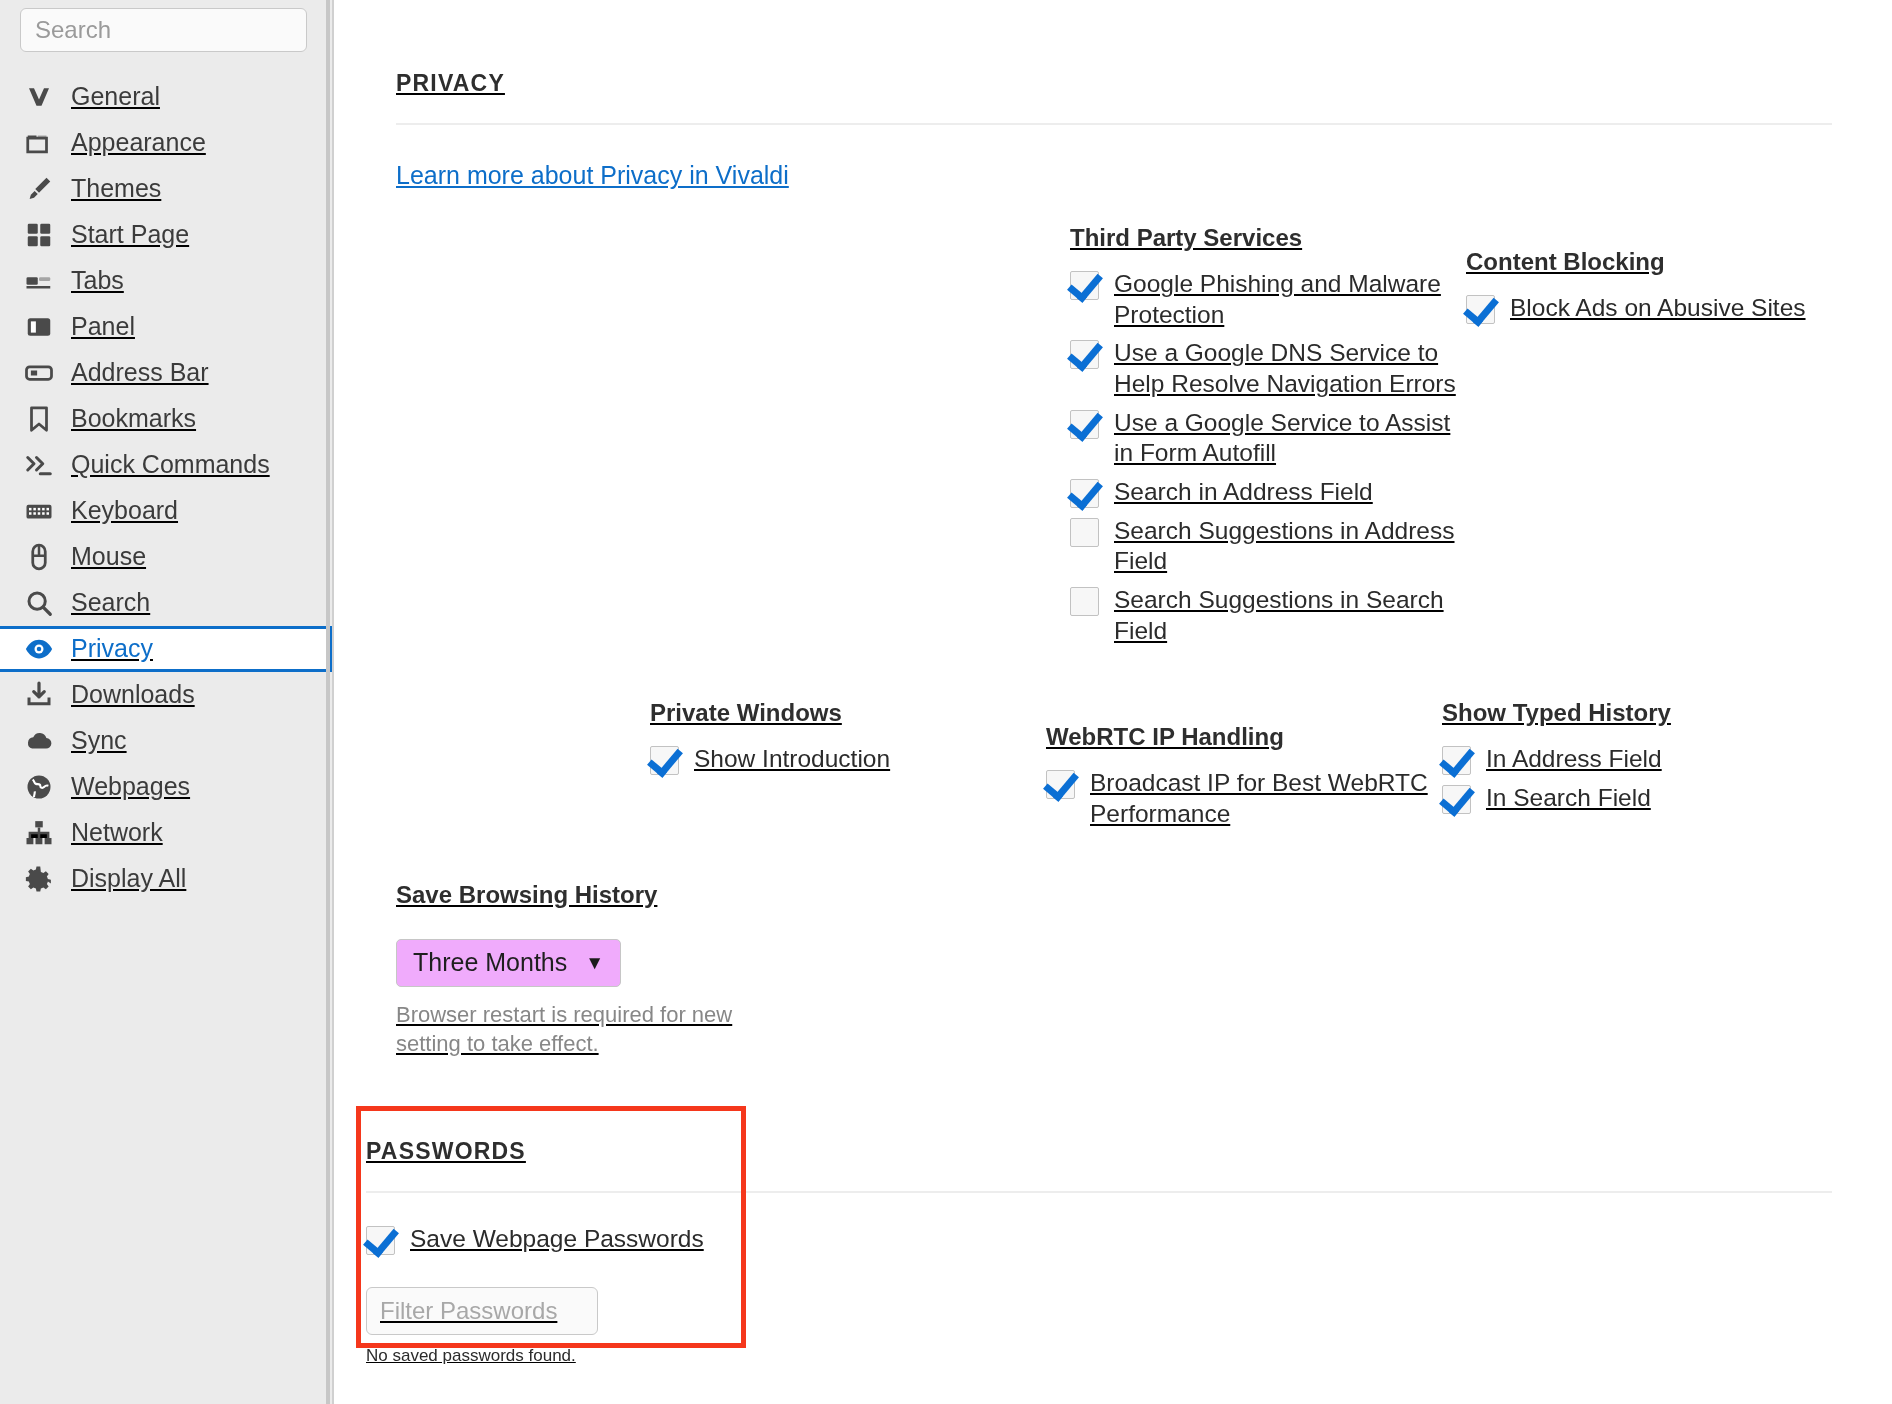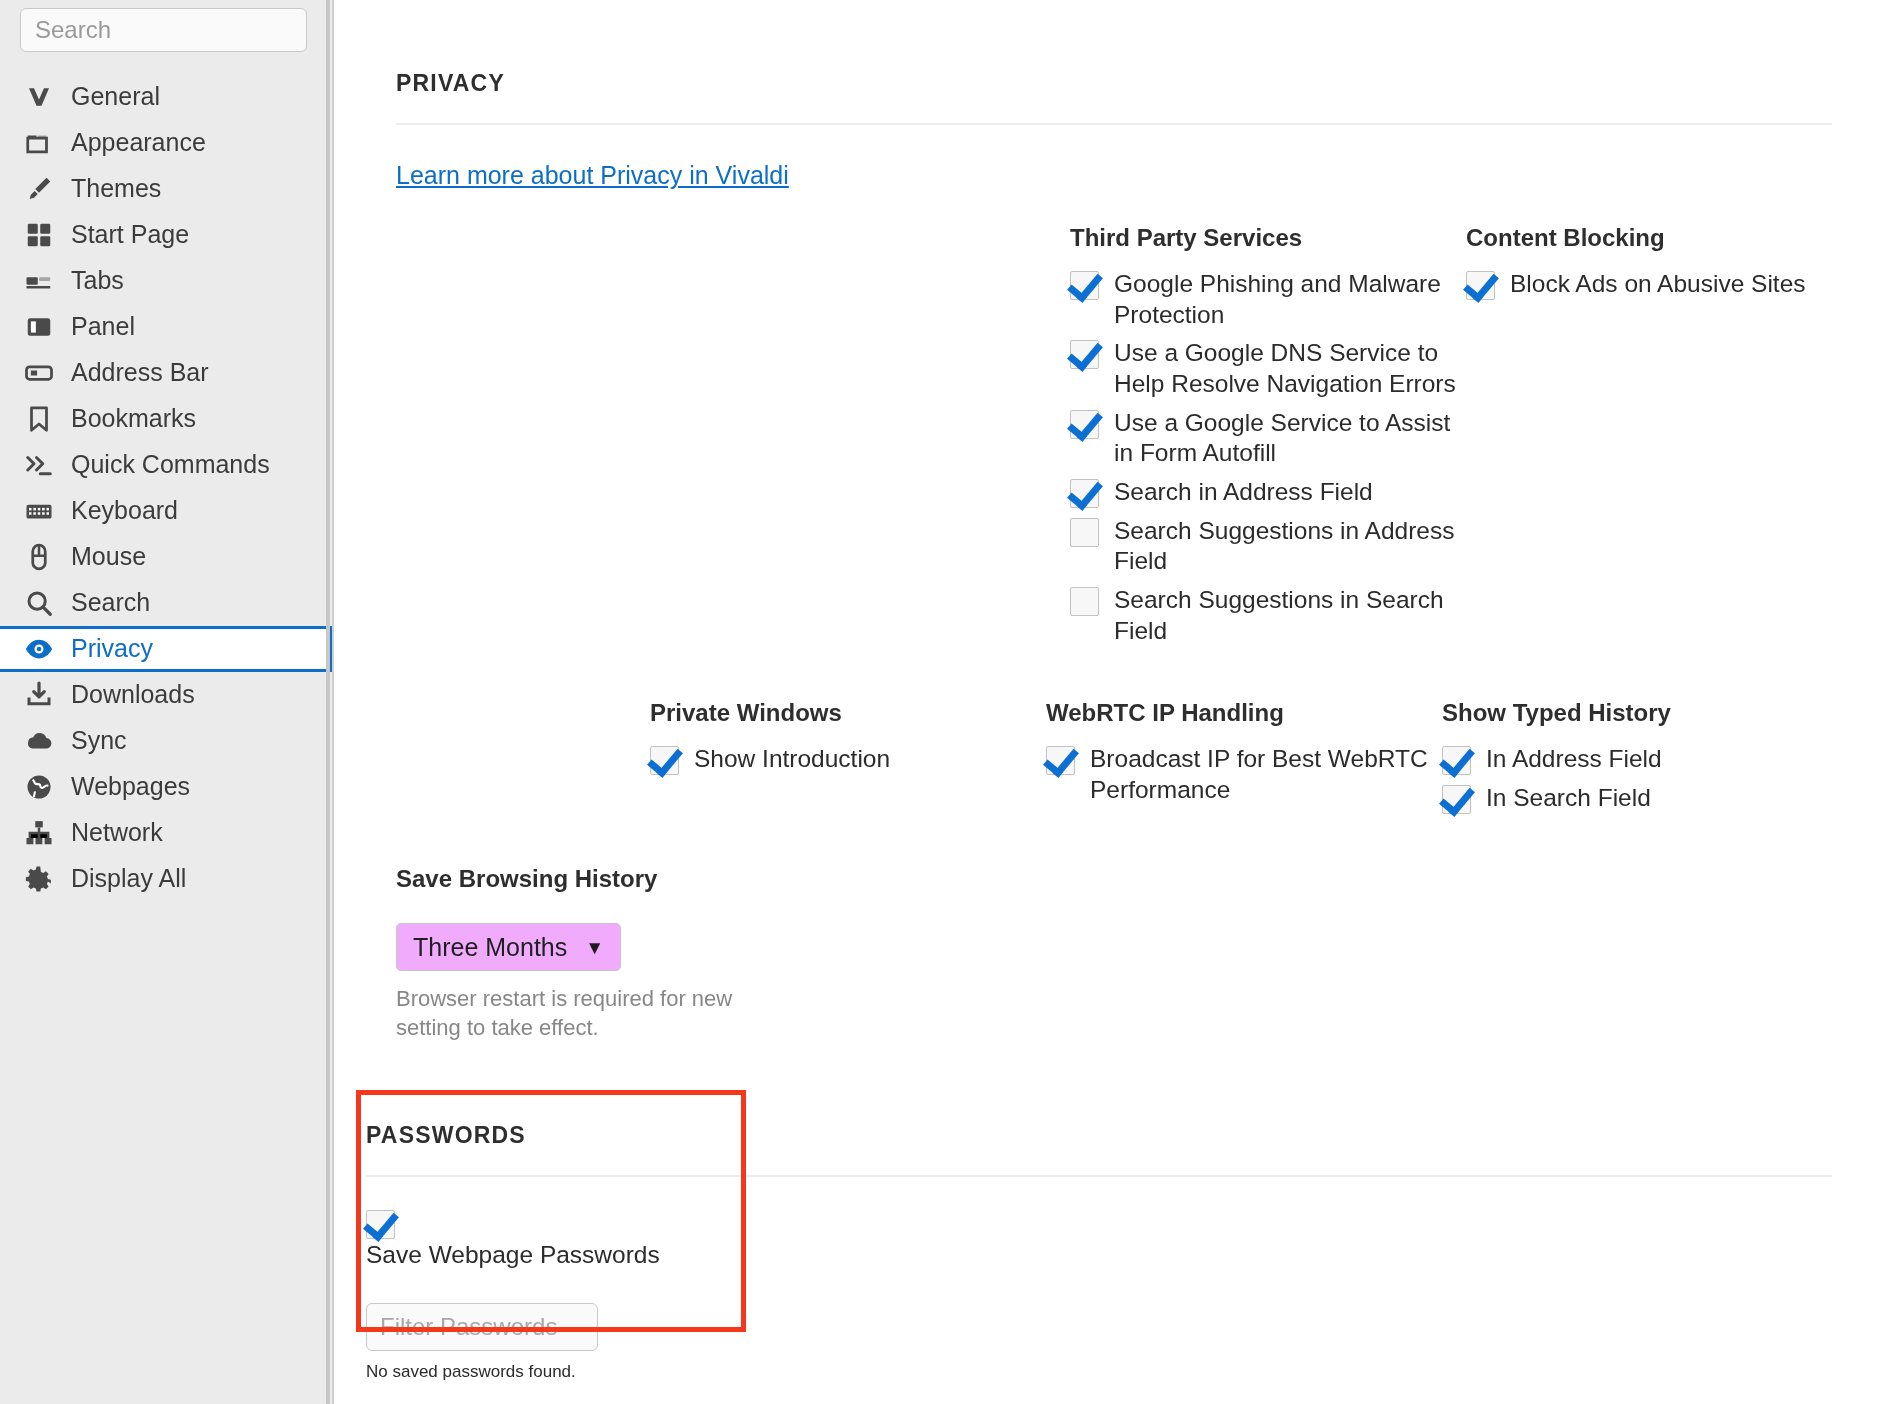--- a/index.html
+++ b/index.html
@@ -2,21 +2,21 @@
 <html><head>
 <meta charset="utf-8">
 <style>
   * { box-sizing: border-box; margin: 0; padding: 0; }
   html, body {
     width: 1892px; height: 1404px;
     font-family: "Liberation Sans", sans-serif;
     background: #ffffff;
     overflow: hidden;
   }
-  .app { display: flex; width: 1892px; height: 1404px; }
+  .app { display: flex; width: 1892px; height: 1404px; text-decoration: underline; }
 
   
   .sidebar {
     width: 334px; flex: 0 0 334px;
     background: #ebebeb;
     border-right: 2px solid #d0d0d0;
     position: relative;
     overflow: hidden;
   }
   .search-wrap { padding: 8px 25px 0 20px; }
@@ -101,21 +101,21 @@
   }
 
   .cols {
     display: flex;
     padding-left: 62px;
     padding-right: 30px;
     margin-top: 34px;
     justify-content: flex-end;
   }
   .col-a { width: 396px; flex: 0 0 396px; }
-  .col-b { width: 396px; flex: 0 0 396px; }
+  .col-b { width: 396px; flex: 0 0 396px; margin-top: 24px; }
   .col-c { width: 420px; flex: 0 0 420px; }
   .grp-title {
     font-size: 24px;
     font-weight: bold;
     color: #2e2e2e;
     margin-bottom: 16px;
   }
 
   .cbrow {
     display: flex;
@@ -189,21 +189,21 @@
     width: 390px; height: 242px;
     border: 5px solid #f5371c;
     pointer-events: none;
   }
   .pw-inner { padding-left: 32px; padding-top: 32px; }
   .pw-title {
     font-size: 23px; font-weight: bold;
     letter-spacing: 1.2px; color: #2e2e2e;
   }
   .pw-rule { height: 2px; background: #ededed; margin: 26px 60px 0 0; }
-  .pw-cb { margin-top: 30px; flex-direction: column; }
+  .pw-cb { margin-top: 30px; }
   .filter-input {
     display: block;
     margin-top: 32px;
     width: 232px; height: 48px;
     background: #fafafa;
     border: 1px solid #c9c9c9;
     border-radius: 6px;
     padding: 0 13px;
     font-family: "Liberation Sans", sans-serif;
     font-size: 24px;

